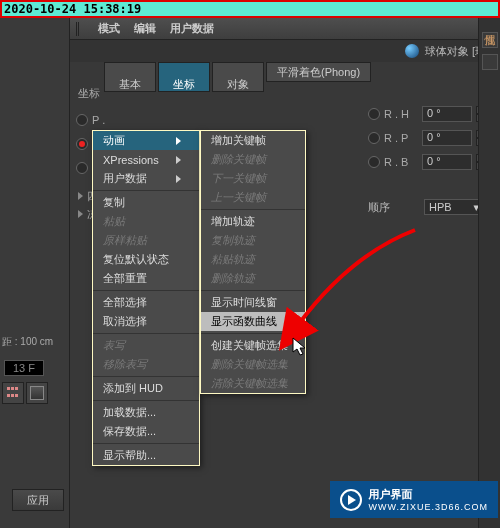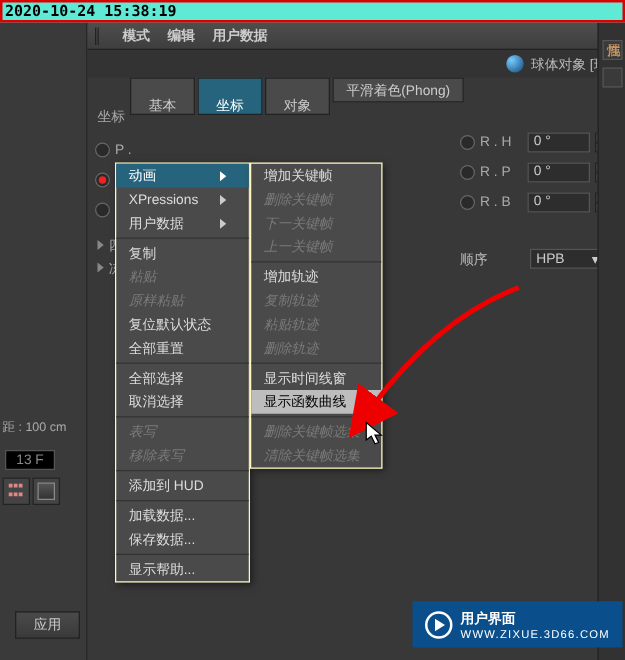--- a/index.html
+++ b/index.html
@@ -288,20 +288,23 @@
       <span>删除轨迹</span>
     </div>
   <div class="menu-sep"></div>
   <div class="menu-item">
       <span>显示时间线窗</span>
     </div>
   <div class="menu-item hl2">
       <span>显示函数曲线</span>
     </div>
   <div class="menu-sep"></div>
+  <div class="menu-item">
+      <span>创建关键帧选集</span>
+    </div>
   <div class="menu-item disabled">
       <span>删除关键帧选集</span>
     </div>
   <div class="menu-item disabled">
       <span>清除关键帧选集</span>
     </div>
 </div>
 
 <svg class="arrow-svg" width="150" height="130">
   <defs>

